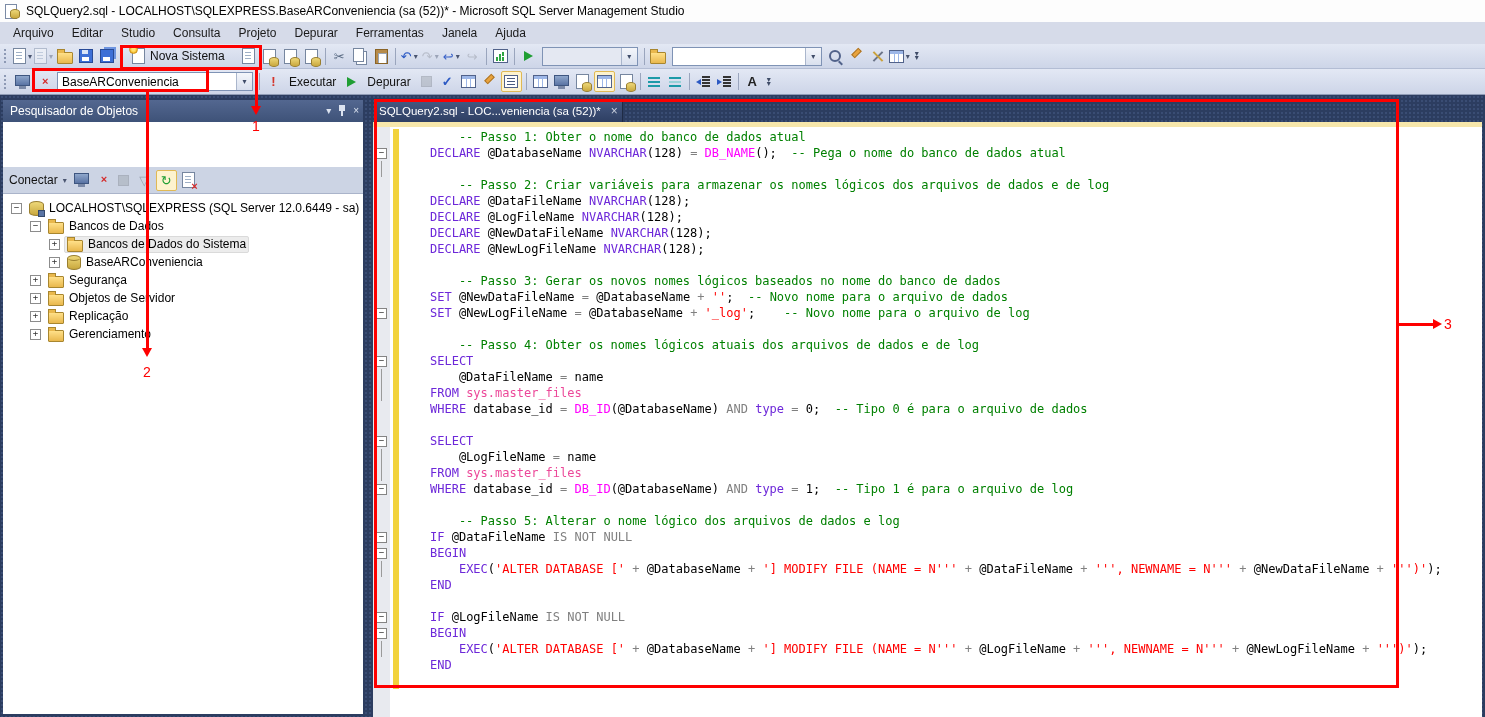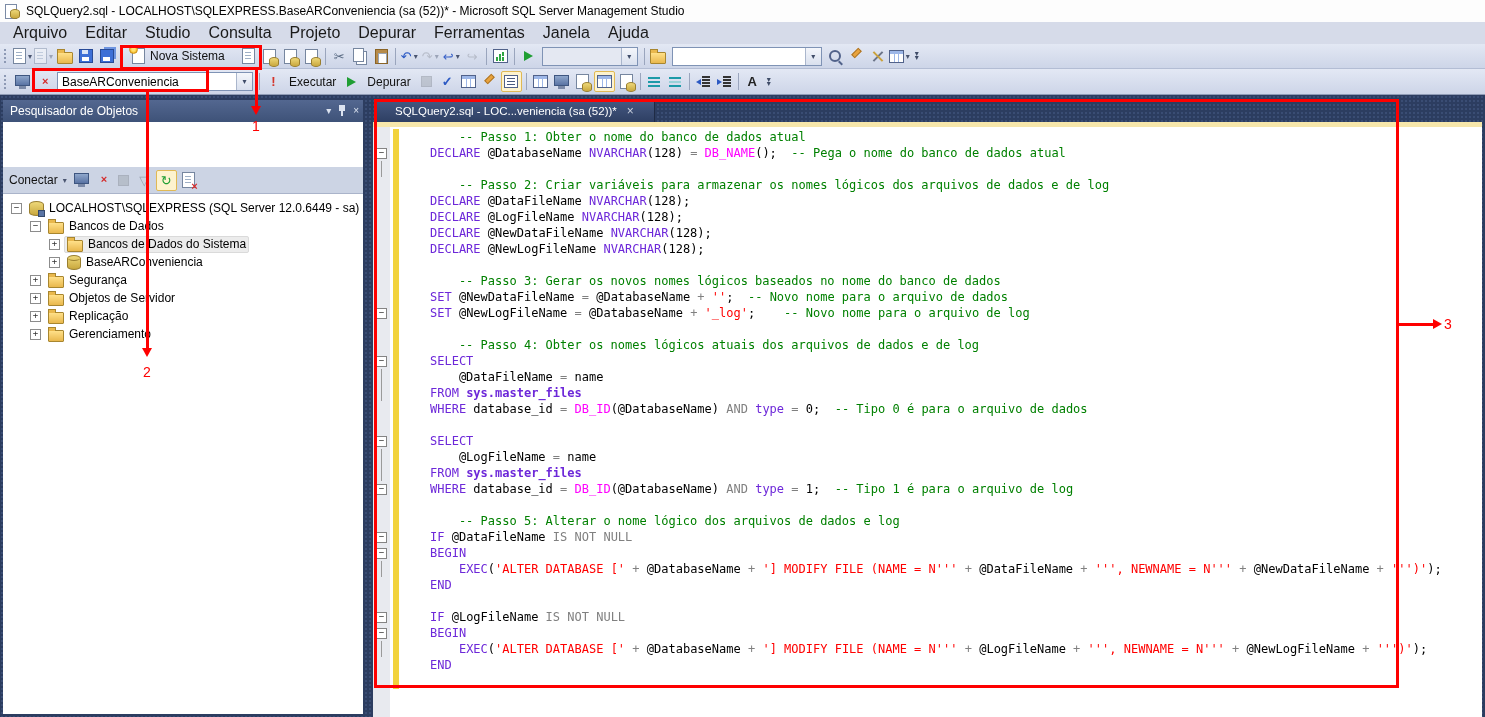--- a/index.html
+++ b/index.html
@@ -5,21 +5,21 @@
   html,body{margin:0;padding:0;}
   body{width:1485px;height:717px;position:relative;font-family:"Liberation Sans",sans-serif;background:#fff;overflow:hidden;}
   
   .titlebar{position:absolute;left:0;top:0;width:1485px;height:22px;background:#fdfdfd;display:flex;align-items:center;}
   .appicon{width:15px;height:15px;margin:0 6px 0 5px;position:relative;}
   .appicon .pg{position:absolute;left:0;top:0;width:10px;height:13px;background:#fff;border:1px solid #7a8aa5;}
   .appicon .db{position:absolute;right:0;bottom:0;width:8px;height:8px;background:linear-gradient(#eed879,#c9a83e);border:1px solid #9a7f2f;border-radius:50%/30%;}
   .titletext{font-size:12px;color:#000;white-space:nowrap;}
   
   .menubar{position:absolute;left:0;top:22px;width:1485px;height:22px;background:#d6dbe9;display:flex;align-items:center;padding-left:4px;box-sizing:border-box;}
-  .menuitem{font-size:16px;color:#1a1a1a;padding:2px 9px;cursor:default;}
+  .menuitem{font-size:12px;color:#1a1a1a;padding:2px 9px;cursor:default;}
   
   .toolbar{position:absolute;left:0;width:1485px;display:flex;align-items:center;background:linear-gradient(#e3e8f4,#cdd5e8);border-bottom:1px solid #b3bdd4;box-sizing:border-box;}
   .tb1{top:44px;height:25px;}
   .tb2{top:69px;height:26px;border-bottom:1px solid #8f9bb5;}
   .grip{width:5px;height:16px;margin:0 4px 0 3px;background-image:radial-gradient(#8d99b4 1px,transparent 1.2px);background-size:4px 4px;}
   .tsep{width:1px;height:17px;background:#9aa5bd;margin:0 3px;}
   .tbi{height:19px;min-width:19px;display:flex;align-items:center;justify-content:center;margin:0 1px;border-radius:2px;position:relative;}
   .tbi.pressed{background:#fdf3cf;border:1px solid #e0b955;}
   .tbi.disabled{opacity:.42;}
   .tbi .g{font-size:13px;line-height:13px;}
@@ -97,35 +97,35 @@
   .trow{height:18px;display:flex;align-items:center;font-size:12px;color:#000;white-space:nowrap;}
   .exp{width:9px;height:9px;border:1px solid #8c8c8c;background:#fff;font-size:9px;line-height:7px;text-align:center;color:#333;margin-right:4px;flex:none;font-family:"DejaVu Sans Mono",monospace;}
   .ticon{margin-right:5px;flex:none;}
   .tlw{display:flex;align-items:center;padding:1px 3px;border-radius:2px;}
   .tlw.selected{background:#ececec;border:1px solid #dadada;padding:0 2px;}
   .sh-servertree{width:13px;height:13px;background:linear-gradient(#eed879,#c9a83e);border:1px solid #9a7f2f;border-radius:50%/24%;position:relative;}
   .sh-servertree::after{content:"";position:absolute;right:-2px;bottom:-2px;width:5px;height:5px;background:#5a74a4;border:1px solid #35496a;}
   
   .editor{position:absolute;left:373px;top:3px;right:3px;bottom:0;display:flex;flex-direction:column;}
   .tabstrip{height:24px;display:flex;align-items:flex-end;}
-  .tab{height:22px;margin-left:1px;background:linear-gradient(#465982,#2e3f63);border:1px solid #1f2b45;border-bottom:none;display:flex;align-items:center;padding:0 20px;justify-content:space-between;}
+  .tab{height:22px;margin-left:1px;background:linear-gradient(#465982,#2e3f63);border:1px solid #1f2b45;border-bottom:none;display:flex;align-items:center;padding:0 4px;justify-content:space-between;}
   .tabtitle{font-size:11.5px;color:#fff;white-space:nowrap;}
   .tabclose{font-size:12px;color:#c9cfdd;margin-left:10px;line-height:12px;}
   .goldrail{height:5px;background:#f7e7ab;}
   .editor-body{flex:1;background:#fff;position:relative;overflow:hidden;}
   .gutterbg{position:absolute;left:0;top:0;bottom:0;width:17px;background:#e8eaef;}
   .ychangebar{position:absolute;left:20px;top:2px;width:6px;background:#f2d33c;}
   .codelines{position:absolute;left:0;top:2px;right:0;}
   .cl{height:16px;display:flex;align-items:center;gap:11px;}
   .gut{width:17px;flex:none;display:flex;align-items:center;justify-content:center;height:16px;position:relative;}
   .obox{width:9px;height:9px;border:1px solid #848484;background:#fff;font-size:9px;line-height:7px;text-align:center;color:#333;font-family:"DejaVu Sans Mono",monospace;}
   .oline{width:1px;height:16px;background:#9a9a9a;}
   .ysp{width:9px;flex:none;}
   .codetext{font-family:"DejaVu Sans Mono",monospace;font-size:12px;white-space:pre;line-height:16px;margin-left:9px;}
-  .tk-c{color:#008000;}.tk-k{color:#6d28d9;}.tk-o{color:#808080;}.tk-s{color:#ff0000;}.tk-f{color:#ff00ff;}.tk-n{color:#000;}.tk-t{color:#6d28d9;font-weight:bold;}
+  .tk-c{color:#008000;}.tk-k{color:#6d28d9;}.tk-o{color:#808080;}.tk-s{color:#ff0000;}.tk-f{color:#ff00ff;}.tk-n{color:#000;}.tk-t{color:#ec4899;}
   
   .anno{position:absolute;pointer-events:none;z-index:60;}
   .redbox{border:3px solid #fe0000;background:transparent;}
   .redline{background:#fe0000;}
   .redlabel{color:#fe0000;font-size:14px;font-family:"Liberation Sans",sans-serif;}
   .arrowdown{width:0;height:0;border-top:9px solid #fe0000;border-left:5px solid transparent;border-right:5px solid transparent;}
   .arrowright{width:0;height:0;border-left:9px solid #fe0000;border-top:5px solid transparent;border-bottom:5px solid transparent;}
 </style>
 </head>
 <body>

